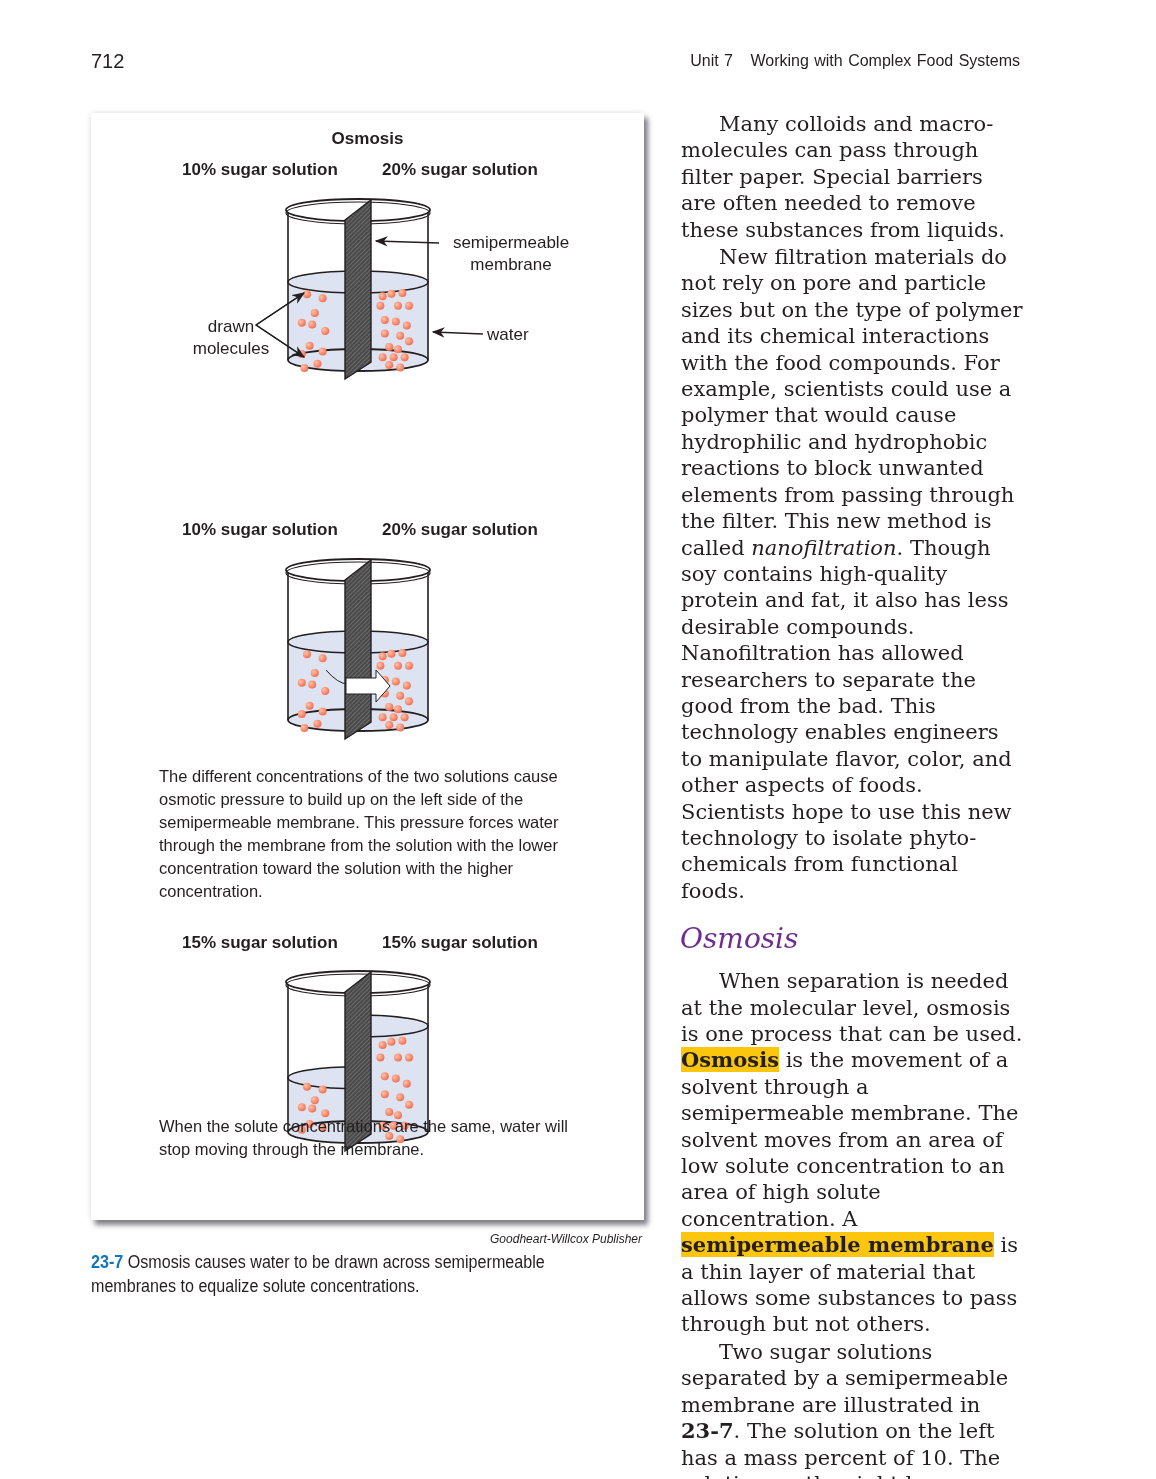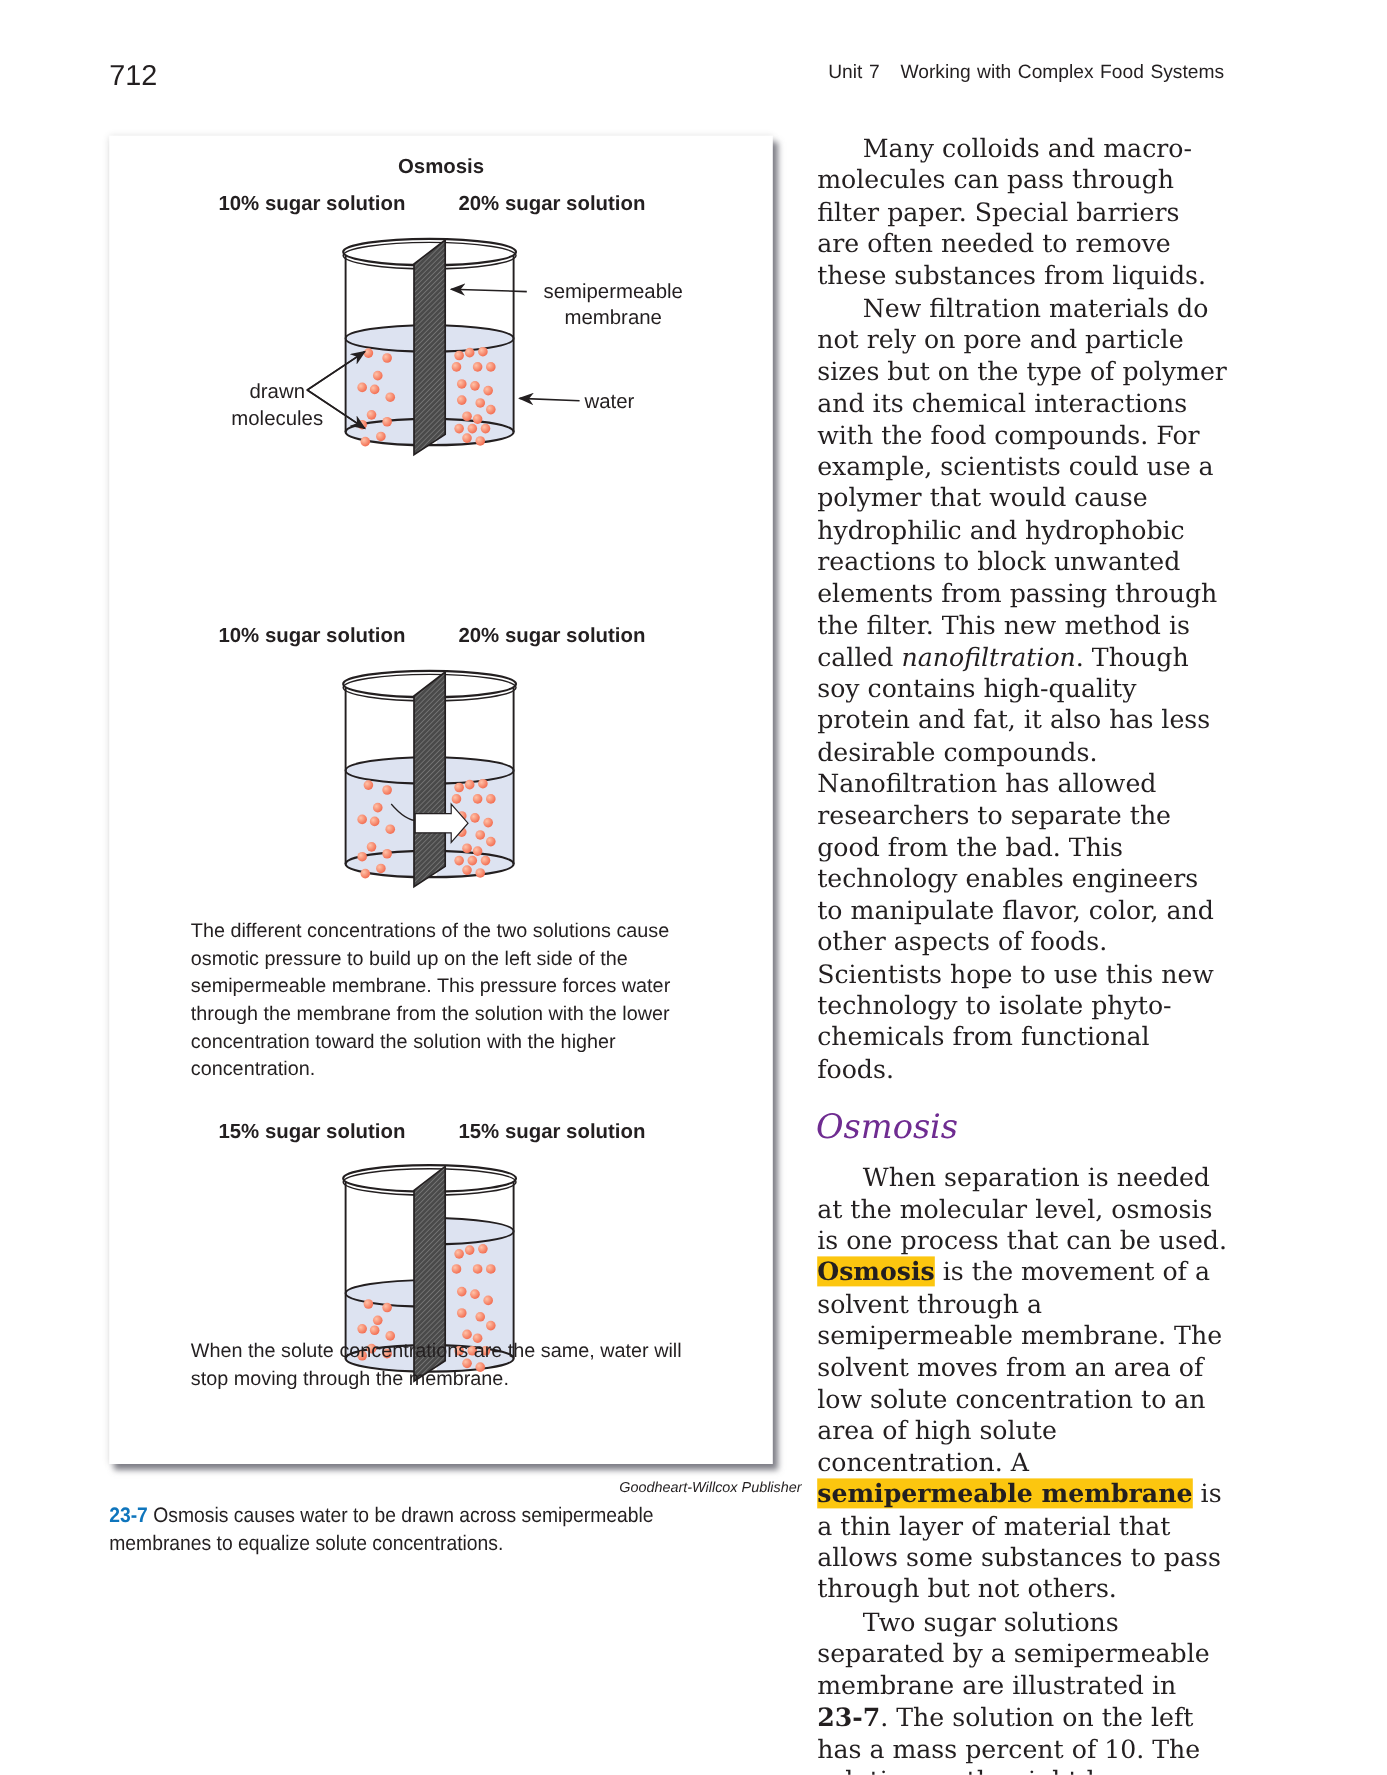--- a/index.html
+++ b/index.html
@@ -1,31 +1,31 @@
 <!DOCTYPE html>
 <html><head>
 <meta charset="utf-8">
 <style>
   html, body { margin:0; padding:0; background:#ffffff; }
   body { width:1156px; height:1479px; position:relative; overflow:hidden; color:#231f20; }
   .sans { font-family:"Liberation Sans", sans-serif; }
   .serif { font-family:"DejaVu Serif", serif; }
-  #page-number { position:absolute; left:91px; top:50px; font-size:24px; }
+  #page-number { position:absolute; left:91px; top:50px; font-size:20px; }
   #running-head { position:absolute; right:136px; top:52px; font-size:16px; word-spacing:1px; }
   #running-head .unit { margin-right:12px; }
 
   #figure-box { position:absolute; left:91px; top:113px; width:553px; height:1107px; background:#fff;
     box-shadow: 4px 5px 5px rgba(90,90,100,0.75), 0 0 6px rgba(0,0,0,0.12); }
   .fig-title { position:absolute; left:0; width:100%; top:16px; text-align:center; font-weight:bold; font-size:17px; }
   .sol-label { position:absolute; font-size:17px;font-weight:bold; }
   .desc { position:absolute; left:68px; font-size:16.5px; line-height:23px; width:440px; }
   .callout { position:absolute; font-size:17px; text-align:center; line-height:22px; }
   svg.beaker { position:absolute; overflow:visible; }
 
-  #credit { position:absolute; right:488px; top:1232px; font-size:12px; font-style:italic;text-align:center; }
+  #credit { position:absolute; right:514px; top:1232px; font-size:12px; font-style:italic;text-align:center; }
   #caption { position:absolute; left:91px; top:1250px; width:540px; font-size:17.5px; line-height:24px; transform:scaleX(0.92); transform-origin:left top; width:590px; }
   #caption .fig-num { color:#0f75bc; font-weight:bold; }
 
   #right-col { position:absolute; left:680px; top:110px; width:345px; font-size:21px; line-height:26.4px; }
   #right-col p { margin:1px; }
   .indent { text-indent:38px; }
   #section-heading { font-style:italic; color:#6f2c91; font-size:28px; margin:18px 0 12px 0 !important; line-height:34px; }
   .key-term { background:#fcc60f; font-weight:bold; }
   .bold { font-weight:bold; }
 </style>

